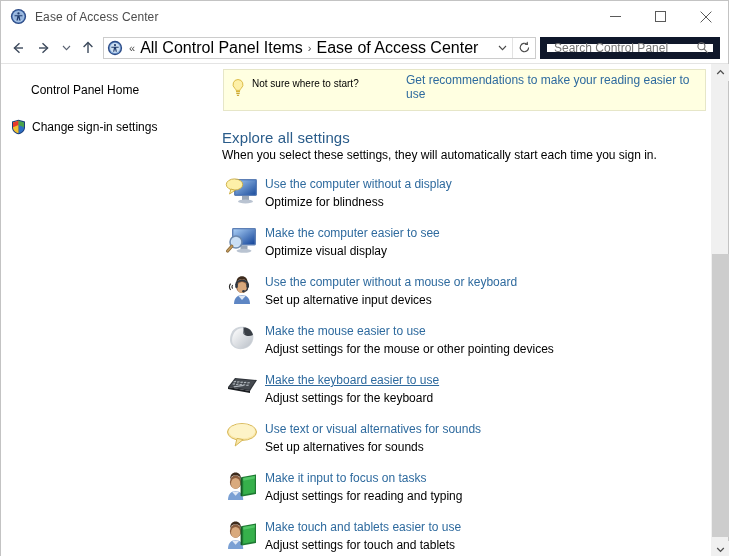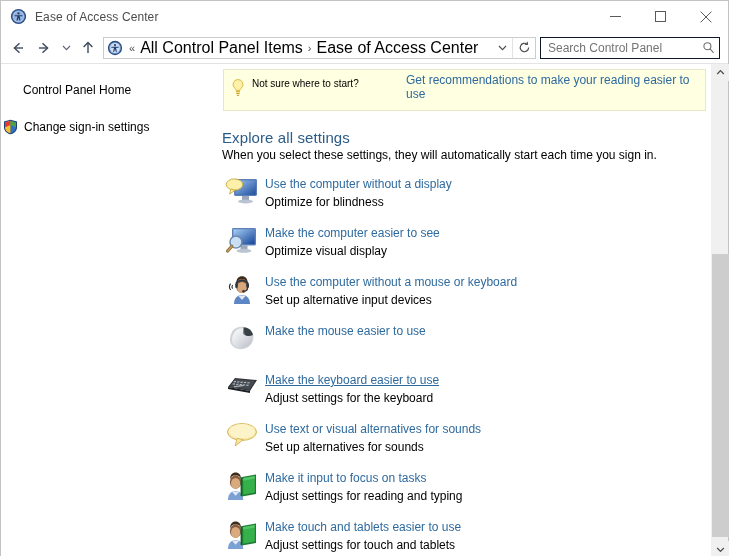--- a/index.html
+++ b/index.html
@@ -26,31 +26,31 @@
   .navbtn{width:26px;height:26px;display:flex;align-items:center;justify-content:center;flex:none;}
   .navbtn.small{width:18px;}
   .addressbar{flex:1;height:22px;margin:0 4px 0 2px;border:1px solid #ccc;background:#fff;
     display:flex;align-items:center;box-sizing:border-box;min-width:0;}
   .crumb-icon{width:16px;height:16px;margin:0 4px 0 3px;position:relative;flex:none;}
   .crumb{font-size:16px;color:#000;white-space:nowrap;padding:0 3px;line-height:20px;}
   .crumb-sep{font-size:11px;color:#4a4a4a;padding:0 2px;flex:none;}
   .crumb-dd{margin-left:auto;width:20px;height:20px;display:flex;align-items:center;justify-content:center;flex:none;}
   .refresh{width:22px;height:20px;display:flex;align-items:center;justify-content:center;flex:none;
     border-left:1px solid #e2e2e2;}
-  .searchbox{width:180px;height:22px;border:1px solid #0f172a;background:#fff;display:flex;align-items:center;
+  .searchbox{width:180px;height:22px;border:7px solid #0f172a;background:#fff;display:flex;align-items:center;
     box-sizing:border-box;flex:none;}
   .searchbox input{border:0;outline:0;flex:1;min-width:0;font-family:inherit;font-size:12px;color:#767676;
     padding:0 4px 0 7px;background:transparent;}
   .search-ico{width:22px;display:flex;align-items:center;justify-content:center;flex:none;}
 
   
   .content{position:relative;height:494px;background:#fff;border-top:1px solid #e4e4e4;box-sizing:border-box;}
   .sidebar{position:absolute;left:0;top:0;width:218px;height:100%;background:#fff;box-sizing:border-box;
     padding-top:15px;}
-  .side-item{display:flex;align-items:center;height:22px;padding-left:2px;font-size:12px;}
+  .side-item{display:flex;align-items:center;height:22px;padding-left:10px;font-size:12px;}
   .side-link{color:#000;margin-left:20px;}
   .side-item.shield .side-link{margin-left:6px;}
   .shield-ico{width:15px;height:16px;flex:none;position:relative;}
 
   .main{position:absolute;left:218px;top:0;right:18px;height:100%;overflow:hidden;}
 
   
   .banner{position:relative;margin:5px 4px 0 4px;background:#ffffe1;border:1px solid #e6e6c8;
     box-sizing:border-box;height:42px;display:flex;align-items:flex-start;padding:6px 6px 0 6px;}
   .bulb{width:16px;height:20px;flex:none;margin-top:2px;position:relative;}
@@ -306,20 +306,21 @@
                 <stop offset="0" stop-color="#ffffff"></stop>
                     <stop offset="1" stop-color="#b9bfc7"></stop>
                   </linearGradient>
                 </defs>
               <path d="M18.6 4.2 c4.5 .8 7.6 3.6 8.4 7.8 c-3.2 1.4 -6.4 1.2 -8.8 -.6 c-1.6 -1.2 -1.6 -4.6 .4 -7.2z" fill="#3a3f46"></path>
               <path d="M17.6 4.1 c-.2 3 -.1 5.4 .6 7" fill="none" stroke="#8f959d" stroke-width="1"></path>
             </svg>
           </div>
           <div class="row-txt">
             <span class="row-title">Make the mouse easier to use</span>
+            <div class="row-sub">Adjust settings for the mouse or other pointing devices</div>
           </div>
         </div>
 
         <div class="row">
           <div class="row-ico">
             <svg class="ico" width="36" height="26" viewBox="0 0 36 26">
               <path d="M4 15 L11 6 L33 8 L26 19 z" fill="#2c3036"></path>
               <path d="M5.4 14.6 L11.6 7 L31.4 8.8 L25.4 17.8 z" fill="#44494f"></path>
               <g fill="#aeb4ba">
                 <rect x="9.6" y="9.2" width="2.4" height="1.2" transform="rotate(-8 9.6 9.2)"></rect>

